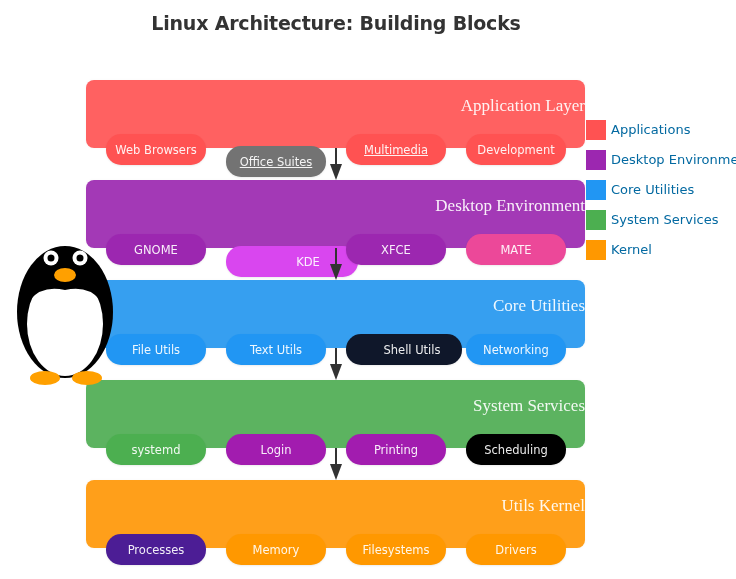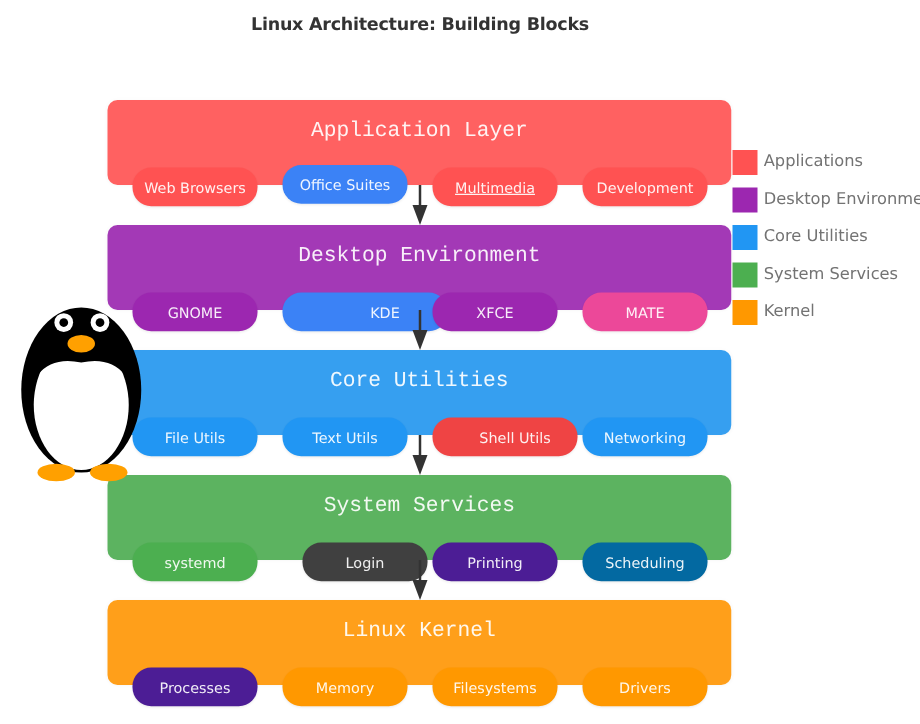--- a/index.html
+++ b/index.html
@@ -1,31 +1,31 @@
 <!DOCTYPE html>
 <html><head>
 <meta charset="utf-8">
 <style>
   html, body { margin: 0; padding: 0; background: #ffffff; }
   body { width: 736px; height: 579px; position: relative; overflow: hidden;
          font-family: "DejaVu Sans", "Liberation Sans", sans-serif; }
   .title { position: absolute; left: 0; width: 672px; top: 12px; text-align: center;
-           font-family: "DejaVu Sans", sans-serif; font-weight: bold; font-size: 14px; color: #333333; letter-spacing: -0.2px; }
+           font-family: "DejaVu Sans", sans-serif; font-weight: bold; font-size: 19px; color: #333333; letter-spacing: -0.2px; }
   .layer { position: absolute; left: 86px; width: 499px; height: 68px; border-radius: 8px;
            box-shadow: 0 -2px 4px rgba(255,255,255,0.6), 0 0 3px rgba(0,0,0,0.05); }
-  .layer-title { position: absolute; left: 0; right: 0; top: 16px; text-align: center;
-                 font-family: Liberation Mono, monospace; font-size: 17px; color: rgba(255,255,255,0.92); }
+  .layer-title { position: absolute; left: 0; right: 0; top: 16px; text-align: right;
+                 font-family: Liberation Serif, serif; font-size: 17px; color: rgba(255,255,255,0.92); }
   .sub { position: absolute; width: 100px; height: 31px; border-radius: 15px;
          box-shadow: 0 1px 2px rgba(0,0,0,0.08);
          display: flex; align-items: center; justify-content: center;
          font-family: "DejaVu Sans", sans-serif; font-size: 11.5px; color: rgba(255,255,255,0.92); }
   .legend { position: absolute; left: 586px; top: 120px; }
   .legend-item { position: relative; height: 30px; display: flex; align-items: flex-start; }
   .swatch { width: 20px; height: 20px; flex: 0 0 20px; }
-  .legend-label { margin-left: 5px; line-height: 20px; font-size: 13px; color: #737373; white-space: nowrap;
+  .legend-label { margin-left: 5px; line-height: 20px; font-size: 13px; color: #0369a1; white-space: nowrap;
                   font-family: "DejaVu Sans", sans-serif; }
   svg.overlay { position: absolute; left: 0; top: 0; pointer-events: none; }
 </style>
 </head>
 <body>
 
 <div class="title">Linux Architecture: Building Blocks</div>
 
 <div id="layers">
   <div class="layer" style="top: 80px; background: rgb(255, 97, 97);">
@@ -34,42 +34,42 @@
   <div class="layer" style="top: 180px; background: rgb(163, 57, 182);">
     <div class="layer-title">Desktop Environment</div>
   </div>
   <div class="layer" style="top: 280px; background: rgb(54, 159, 240);">
     <div class="layer-title">Core Utilities</div>
   </div>
   <div class="layer" style="top: 380px; background: rgb(92, 179, 96);">
     <div class="layer-title">System Services</div>
   </div>
   <div class="layer" style="top: 480px; background: rgb(255, 159, 26);">
-    <div class="layer-title">Linux Kernel</div>
+    <div class="layer-title">Utils Kernel</div>
   </div>
 
   <div class="sub" style="left: 106px; top: 134px; background: rgb(255, 82, 82);">Web Browsers</div>
-  <div class="sub" style="left: 226px; top: 132px; background: #3b82f6;">Office Suites</div>
+  <div class="sub" style="left: 226px; top: 146px; background: #737373; text-decoration: underline;">Office Suites</div>
   <div class="sub" style="left: 346px; top: 134px; background: rgb(255, 82, 82); text-decoration: underline;">Multimedia</div>
   <div class="sub" style="left: 466px; top: 134px; background: rgb(255, 82, 82); text-align: center;">Development</div>
 
   <div class="sub" style="left: 106px; top: 234px; background: rgb(156, 39, 176);">GNOME</div>
-  <div class="sub" style="left: 226px; top: 234px; background: #3b82f6; padding-left: 32px;">KDE</div>
+  <div class="sub" style="left: 226px; top: 246px; background: #d946ef; padding-left: 32px;">KDE</div>
   <div class="sub" style="left: 346px; top: 234px; background: rgb(156, 39, 176);">XFCE</div>
   <div class="sub" style="left: 466px; top: 234px; background: #ec4899;">MATE</div>
 
   <div class="sub" style="left: 106px; top: 334px; background: rgb(33, 150, 243);">File Utils</div>
   <div class="sub" style="left: 226px; top: 334px; background: rgb(33, 150, 243);">Text Utils</div>
-  <div class="sub" style="left: 346px; top: 334px; background: #ef4444; padding-left: 16px;">Shell Utils</div>
+  <div class="sub" style="left: 346px; top: 334px; background: #0f172a; padding-left: 16px;">Shell Utils</div>
   <div class="sub" style="left: 466px; top: 334px; background: rgb(33, 150, 243);">Networking</div>
 
   <div class="sub" style="left: 106px; top: 434px; background: rgb(76, 175, 80);">systemd</div>
-  <div class="sub" style="left: 242px; top: 434px; background: #404040;">Login</div>
-  <div class="sub" style="left: 346px; top: 434px; background: #4c1d95;">Printing</div>
-  <div class="sub" style="left: 466px; top: 434px; background: #0369a1;">Scheduling</div>
+  <div class="sub" style="left: 226px; top: 434px; background: #a21caf;">Login</div>
+  <div class="sub" style="left: 346px; top: 434px; background: #a21caf;">Printing</div>
+  <div class="sub" style="left: 466px; top: 434px; background: #000000;">Scheduling</div>
 
   <div class="sub" style="left: 106px; top: 534px; background: #4c1d95;">Processes</div>
   <div class="sub" style="left: 226px; top: 534px; background: rgb(255, 152, 0);">Memory</div>
   <div class="sub" style="left: 346px; top: 534px; background: rgb(255, 152, 0);">Filesystems</div>
   <div class="sub" style="left: 466px; top: 534px; background: rgb(255, 152, 0);">Drivers</div>
 </div>
 
 <svg class="overlay" width="736" height="579" viewBox="0 0 736 579">
   <g id="arrows">
     <g>

